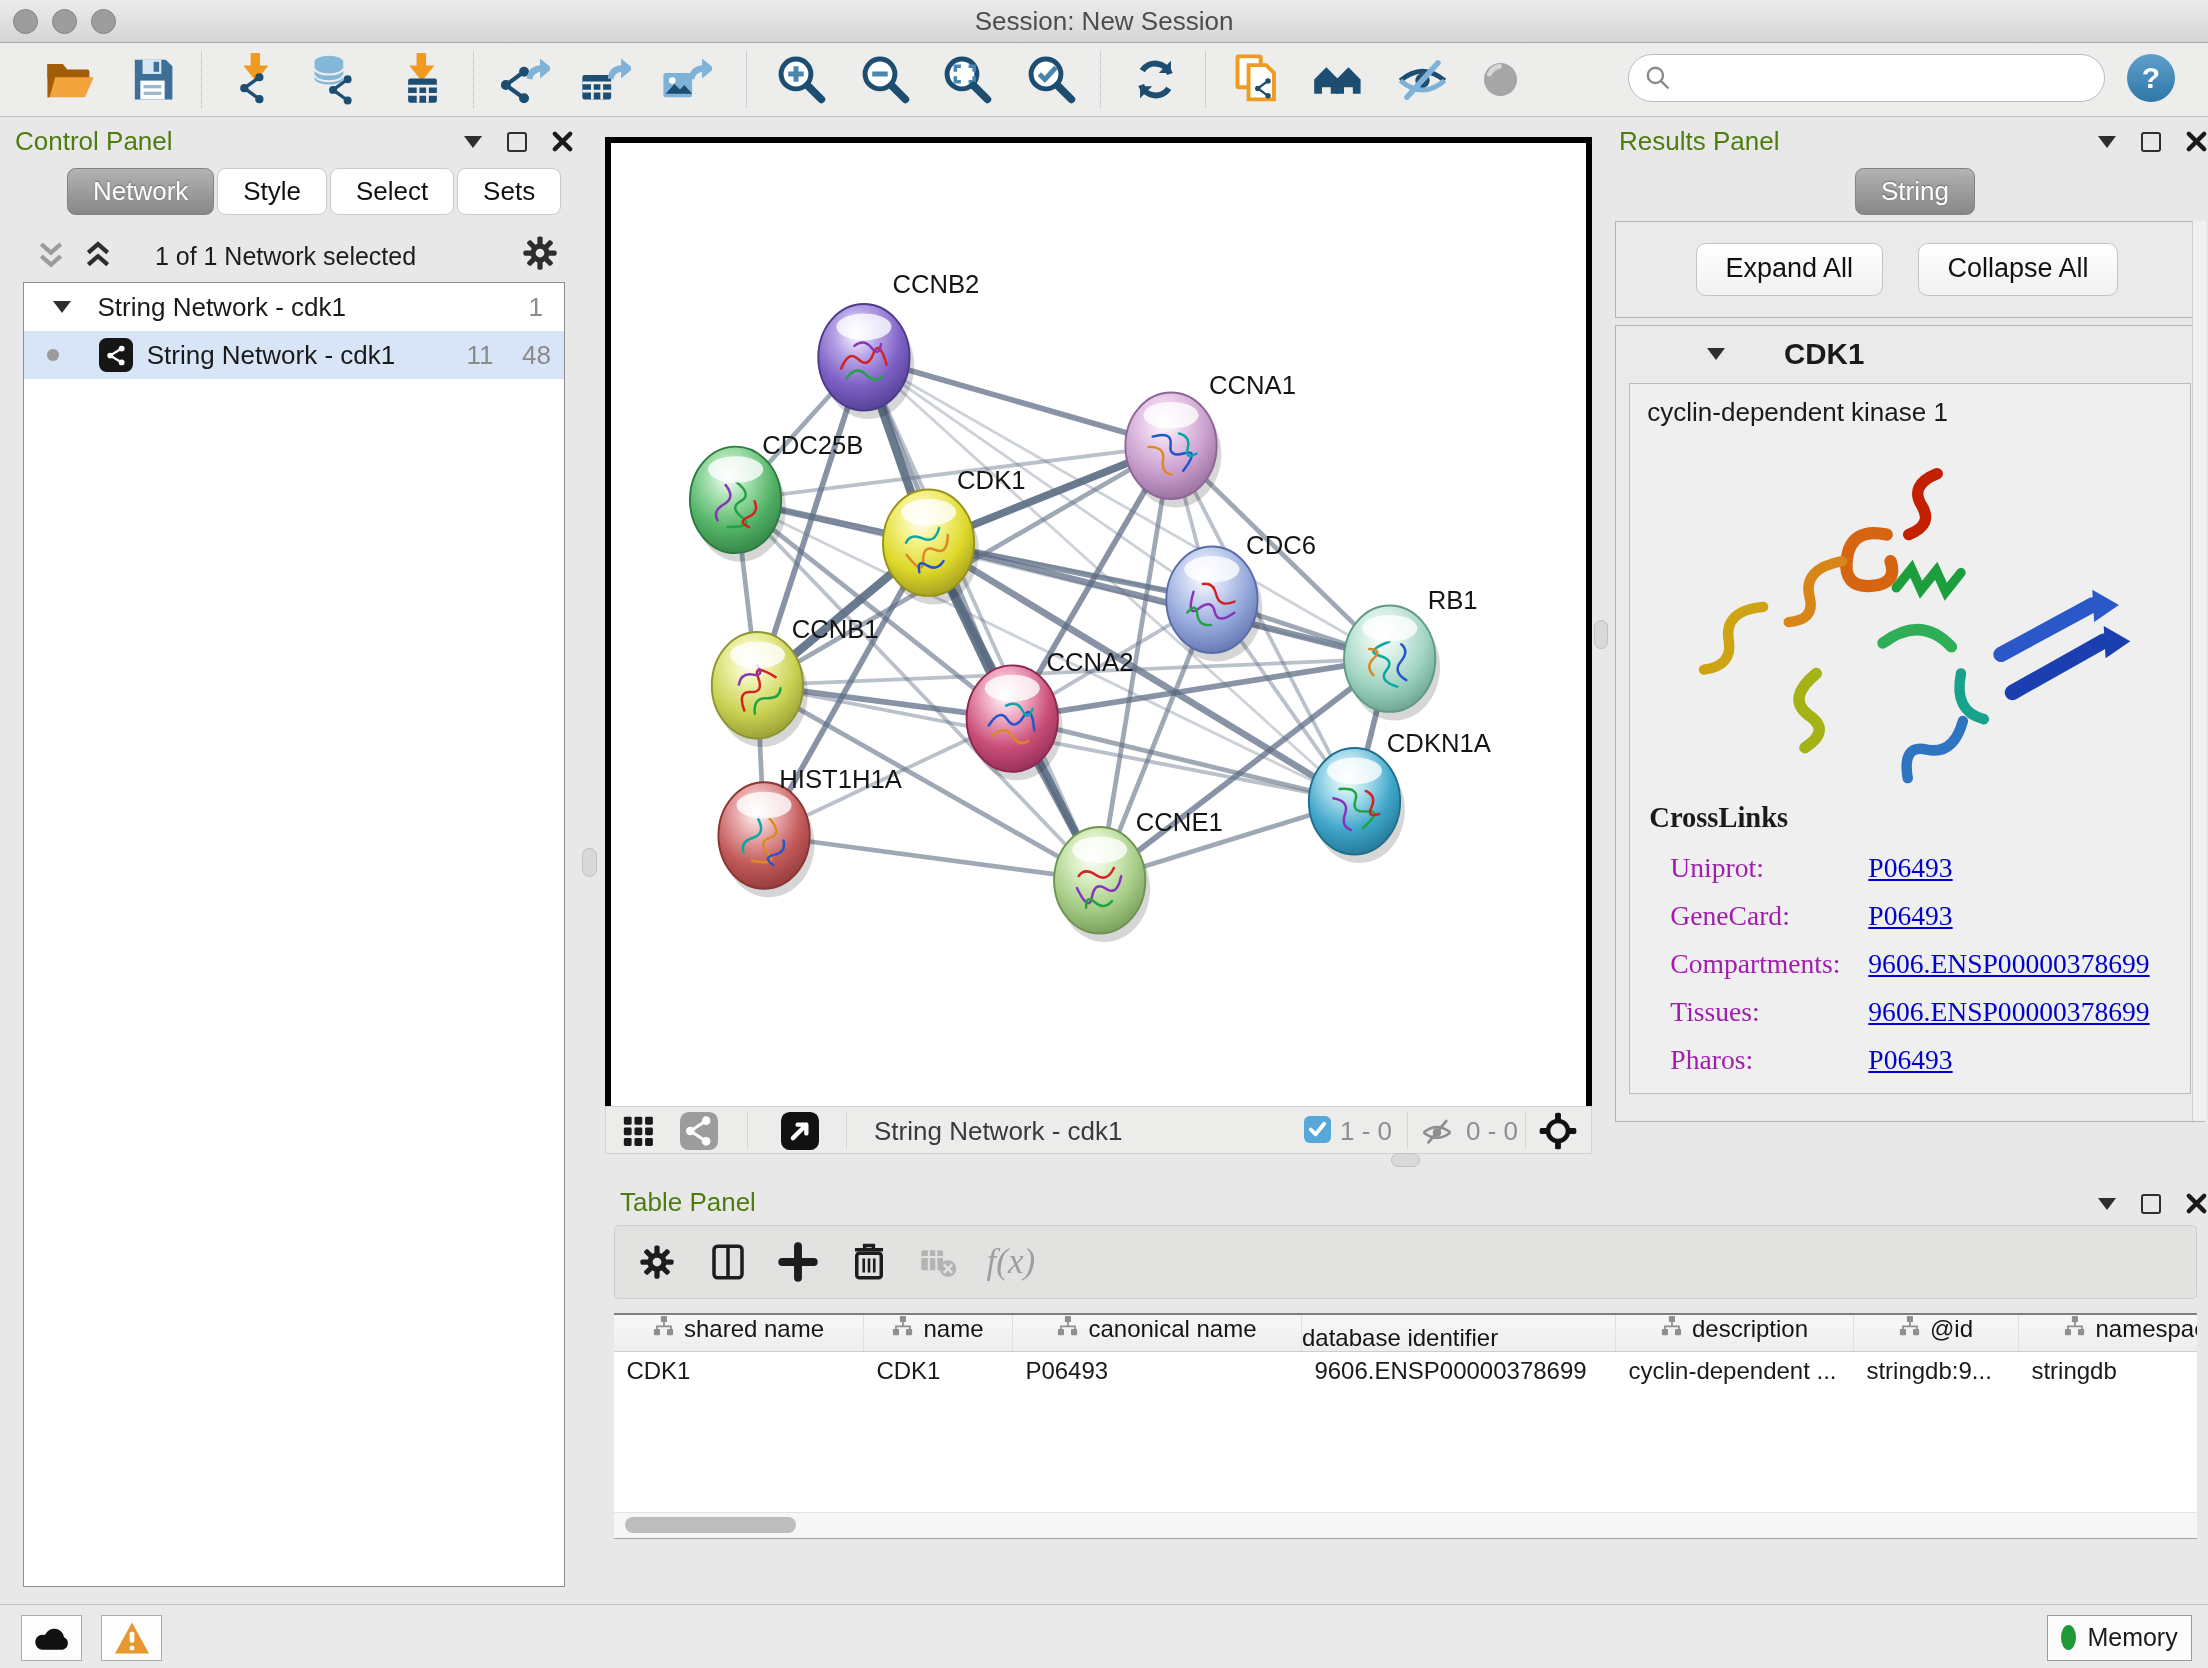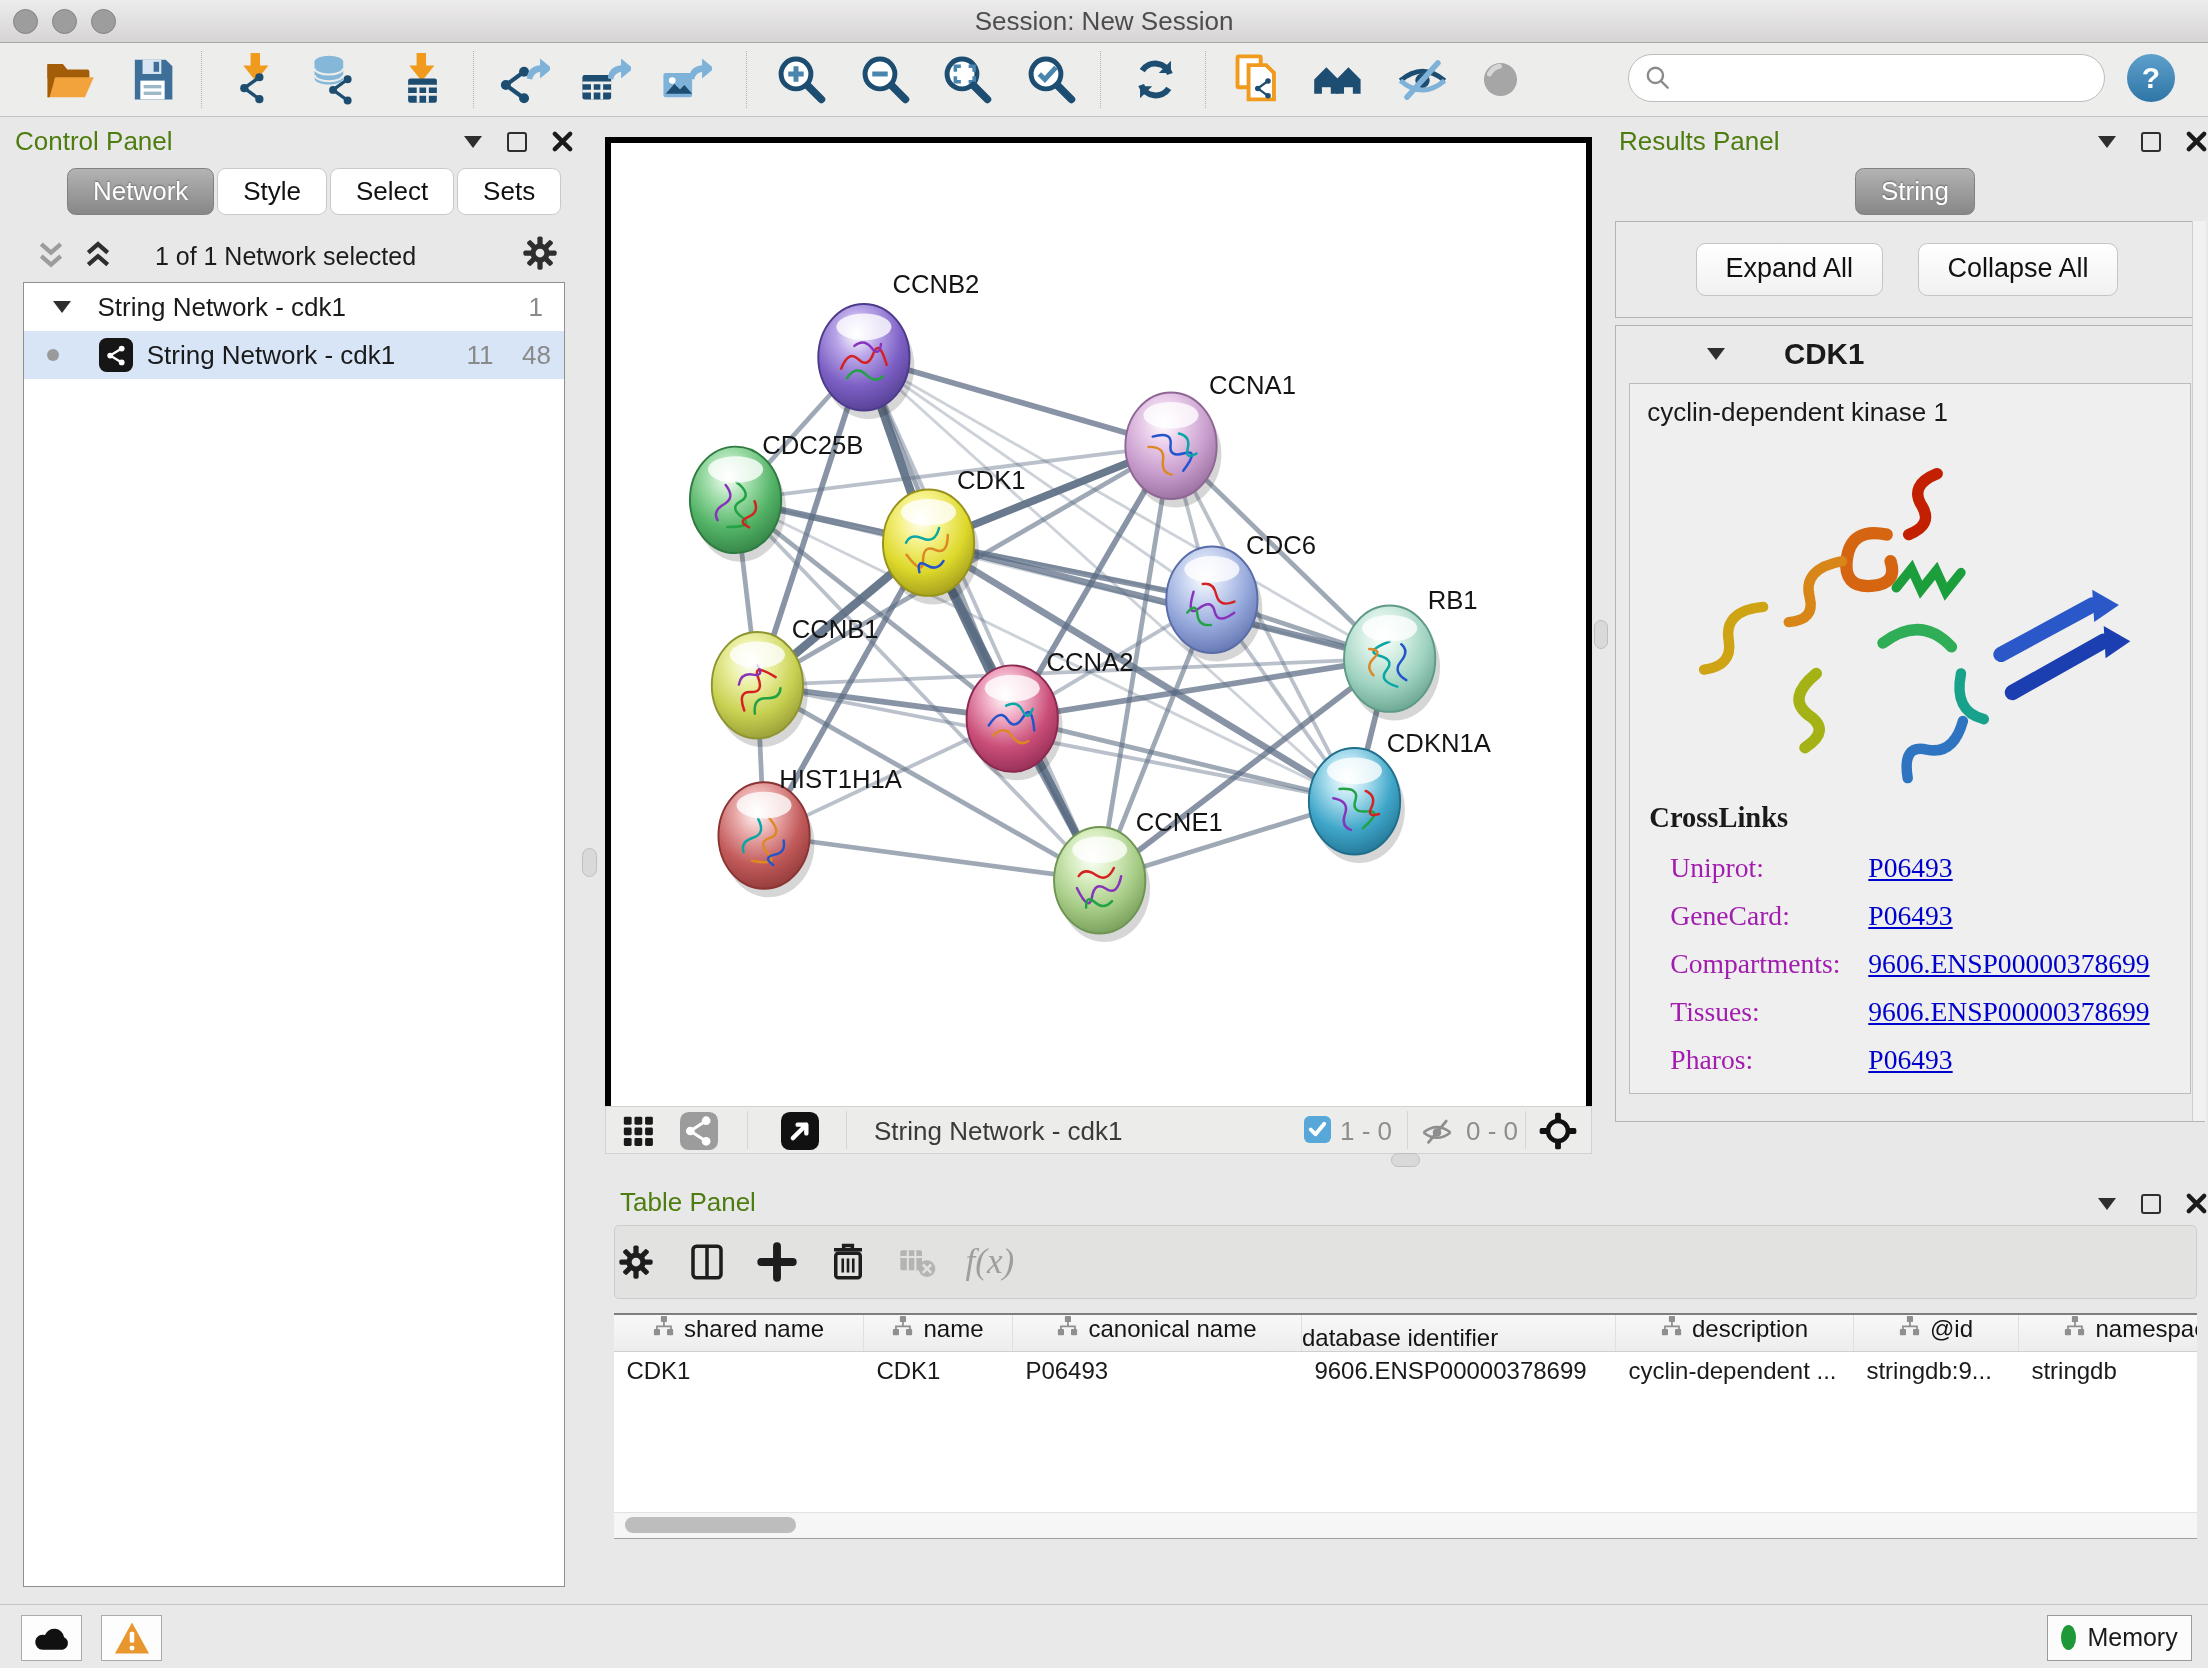--- a/index.html
+++ b/index.html
@@ -61,21 +61,21 @@
     cursor:pointer;box-sizing:border-box;color:#111;}
   .serif{font-family:"Liberation Serif",serif;}
   .clrow{display:flex;height:48px;align-items:center;font-size:27.6px;}
   .clrow .cl-label{width:198px;padding-left:21px;color:#a21caf;}
   .clrow a{color:#0000cc;text-decoration:underline;}
   .rscroll{position:absolute;left:2192px;top:221px;width:13.3px;height:900px;background:#f1f1f1;
     border-left:1px solid #cfcfcf;}
   
   .tptool{position:absolute;left:614px;top:1225px;width:1583px;height:74px;background:#e2e2e1;
     border:1px solid #cdcdcd;border-radius:4.8px;box-sizing:border-box;display:flex;
-    align-items:center;gap:28.5px;}
+    align-items:center;gap:28.5px;padding-left:21px;}
   .tablebox{position:absolute;left:614px;top:1313px;width:1583px;height:226px;background:#fff;
     border-top:2.9px solid #7e7e7e;border-bottom:1.9px solid #9f9f9f;box-sizing:border-box;overflow:hidden;}
   .thead{height:36px;display:flex;background:linear-gradient(#f8f8f8,#ededed);border-bottom:1px solid #cfcfcf;}
   .th{display:flex;align-items:flex-start;justify-content:center;gap:10px;font-size:24px;color:#141414;
     border-right:1.9px solid #e0e0e0;box-sizing:border-box;flex:none;cursor:pointer;}
   .tdrow{height:38px;display:flex;}
   .td{display:flex;align-items:center;padding-left:12.4px;font-size:24px;box-sizing:border-box;flex:none;overflow:hidden;white-space:nowrap;}
   .hscroll{position:absolute;left:0;right:0;bottom:0;height:25px;background:#f6f6f6;border-top:1px solid #e2e2e2;}
   .hthumb{position:absolute;left:11.4px;top:3.8px;width:171px;height:16px;background:#bdbdbd;border-radius:8.6px;}
   .btabs{position:absolute;left:614px;top:1550px;width:1583px;display:flex;justify-content:center;}

